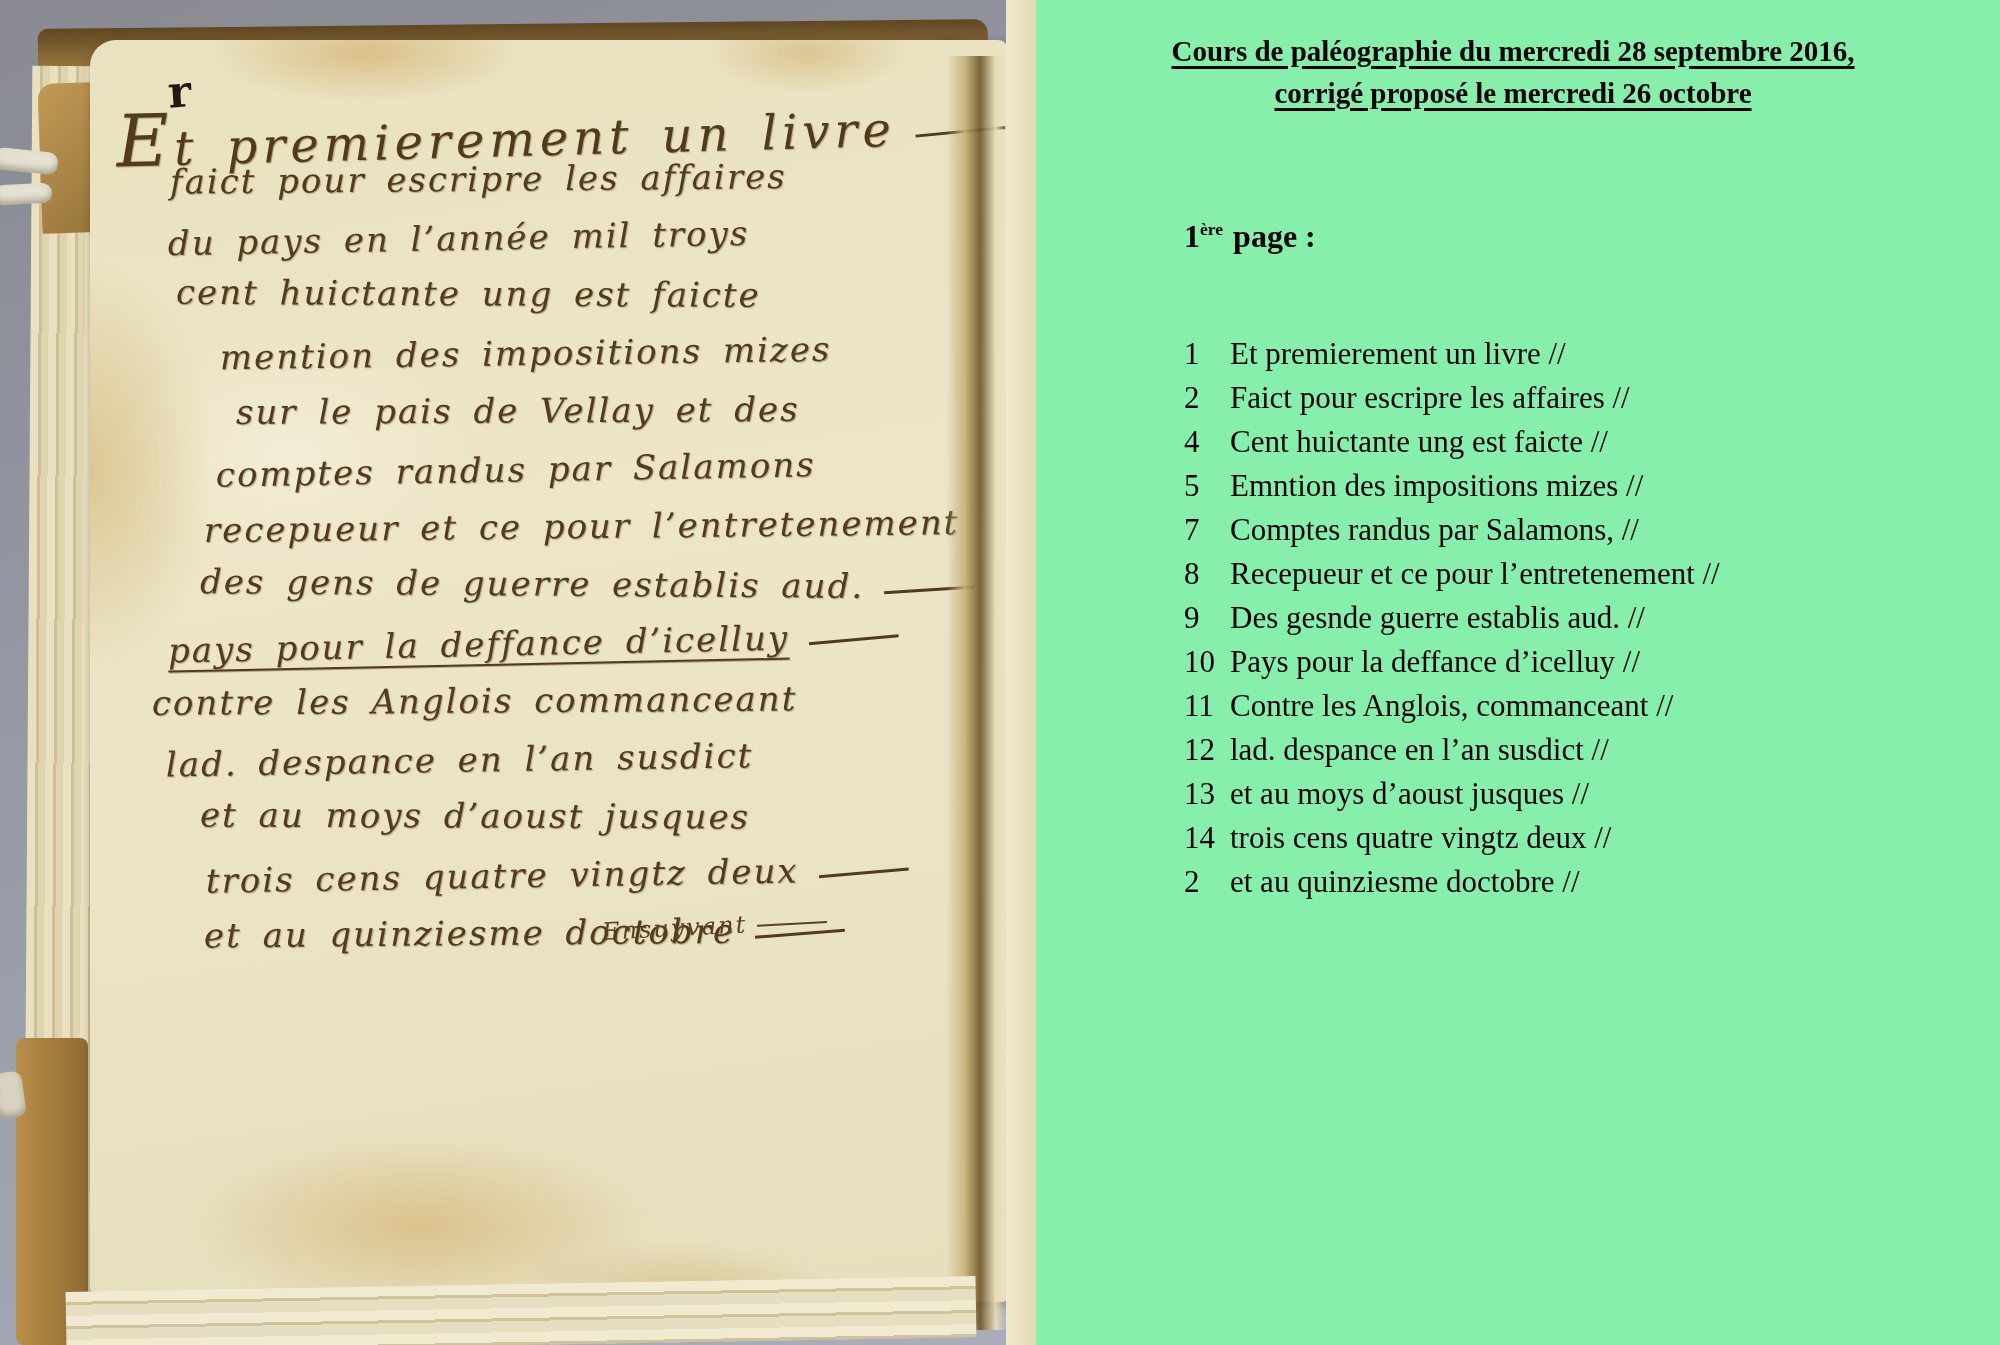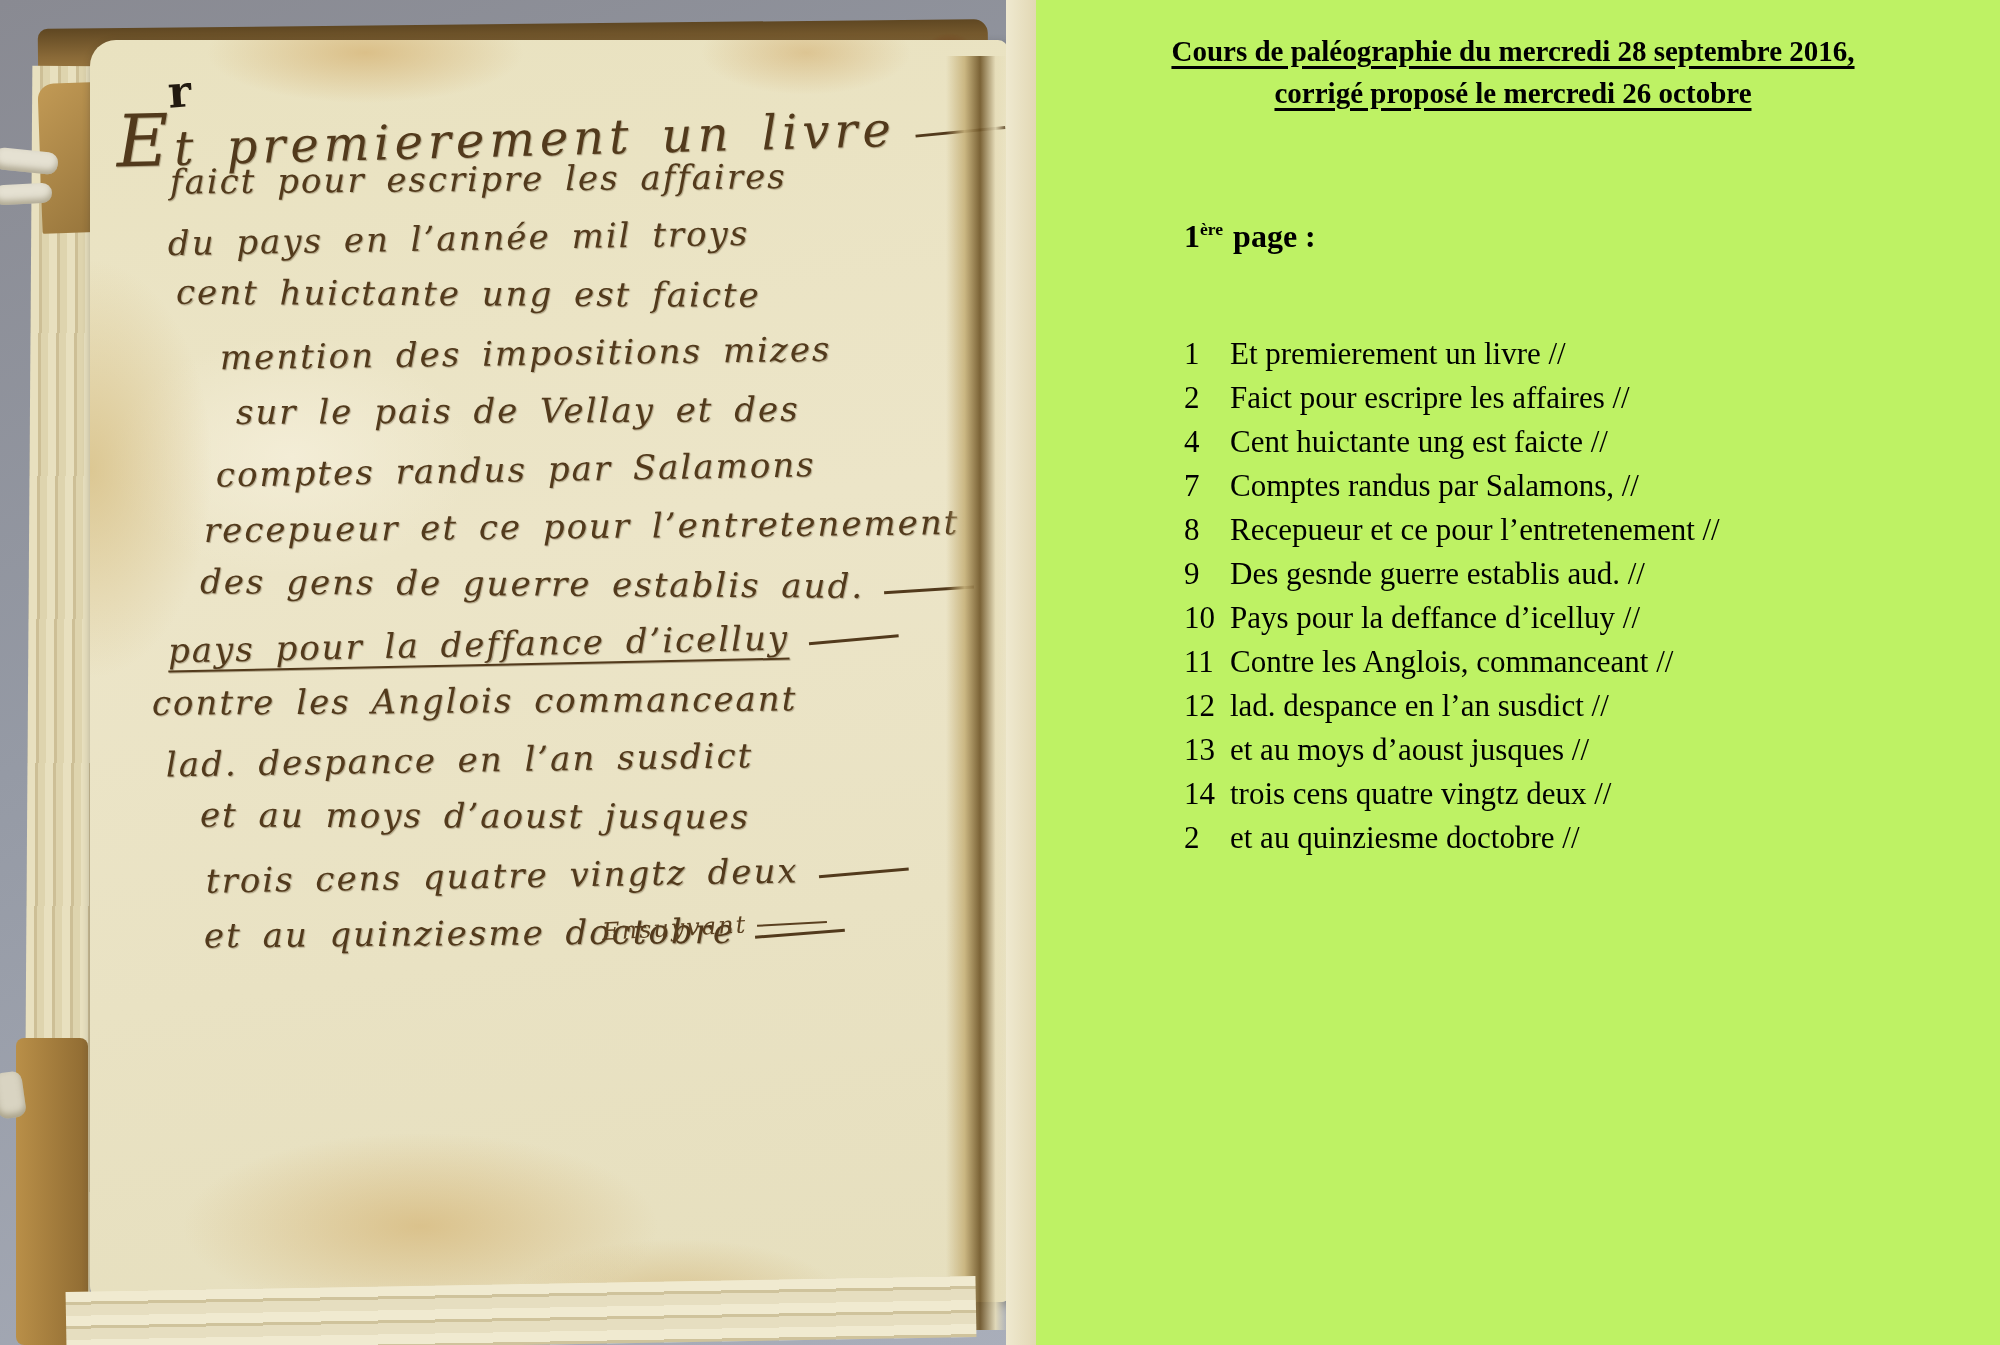--- a/index.html
+++ b/index.html
@@ -75,21 +75,21 @@
   .hand:nth-child(1)::after,.hand:nth-child(9)::after,.hand:nth-child(10)::after,
   .hand:nth-child(14)::after,.hand:nth-child(15)::after{display:inline-block;}
 
   .catchword{position:absolute;left:512px;top:872px;font-style:italic;font-size:24px;
         color:#5a4020;transform:rotate(-3deg);letter-spacing:2px;
         font-family:"DejaVu Serif",serif;}
   .catchword::after{content:"";display:inline-block;width:70px;border-top:2px solid #5a4020;
         margin-left:10px;vertical-align:middle;}
 
   
-  .panel{position:absolute;left:1036px;top:0;width:964px;height:1345px;background:#bef264;color:#000;}
+  .panel{position:absolute;left:1036px;top:0;width:964px;height:1345px;background:#86efac;color:#000;}
   .title{position:absolute;top:30px;left:0;right:10px;text-align:center;
          font-weight:bold;font-size:29px;line-height:1.45;}
   .title .u{text-decoration:underline;text-decoration-thickness:2.5px;text-underline-offset:5px;}
   .page-heading{position:absolute;top:218px;left:148px;font-weight:bold;font-size:32px;}
   .page-heading sup{font-size:.55em;font-weight:bold;}
   .page-heading .ph-label{margin-left:10px;}
   ol.lines{position:absolute;top:336px;left:148px;margin:0;padding:0;list-style:none;}
   ol.lines li{height:44px;font-size:31px;white-space:nowrap;}
   ol.lines .num{display:inline-block;min-width:46px;}
   ol.lines .txt{display:inline;}
@@ -143,20 +143,21 @@
     </div>
 
     <div class="page-heading">
       <span>1</span><sup>ère</sup><span class="ph-label">page :</span>
     </div>
 
     <ol class="lines">
         <li><span class="num">1</span><span class="txt">Et premierement un livre //</span></li>
         <li><span class="num">2</span><span class="txt">Faict pour escripre les affaires //</span></li>
         <li><span class="num">4</span><span class="txt">Cent huictante ung est faicte //</span></li>
+        <li><span class="num">5</span><span class="txt">Emntion des impositions mizes //</span></li>
         <li><span class="num">7</span><span class="txt">Comptes randus par Salamons, //</span></li>
         <li><span class="num">8</span><span class="txt">Recepueur et ce pour l’entretenement //</span></li>
         <li><span class="num">9</span><span class="txt">Des gesnde guerre establis aud. //</span></li>
         <li><span class="num">10</span><span class="txt">Pays pour la deffance d’icelluy //</span></li>
         <li><span class="num">11</span><span class="txt">Contre les Anglois, commanceant //</span></li>
         <li><span class="num">12</span><span class="txt">lad. despance en l’an susdict //</span></li>
         <li><span class="num">13</span><span class="txt">et au moys d’aoust jusques //</span></li>
         <li><span class="num">14</span><span class="txt">trois cens quatre vingtz deux //</span></li>
         <li><span class="num">2</span><span class="txt">et au quinziesme doctobre //</span></li>
       </ol>

